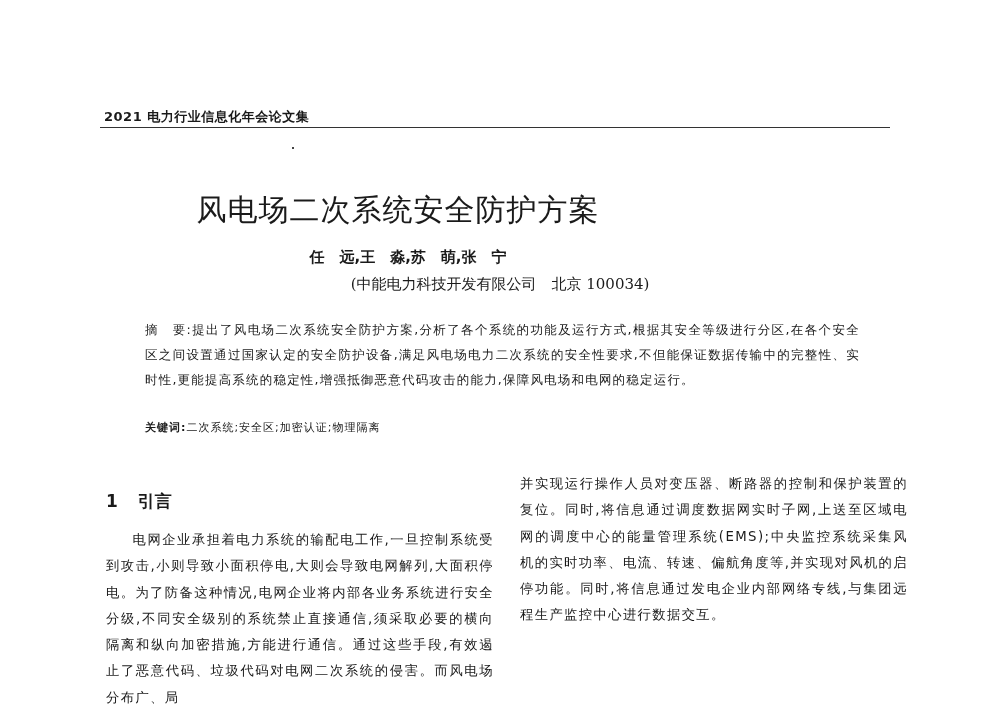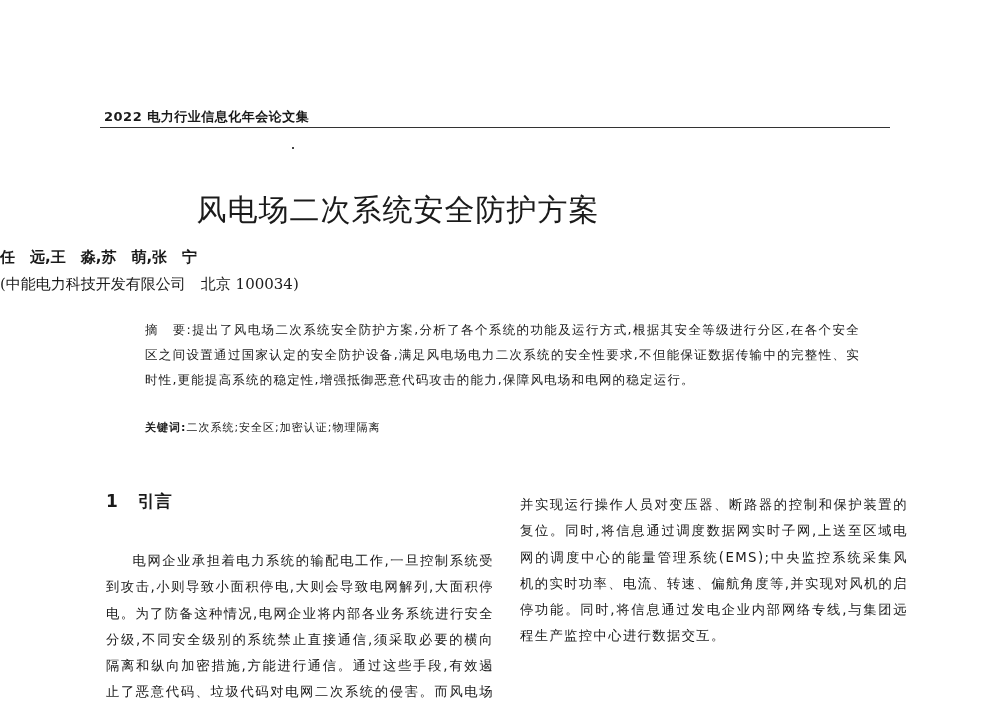--- a/index.html
+++ b/index.html
@@ -15,54 +15,53 @@
   .head-rule {
     position: absolute; left: 100px; top: 127px; width: 790px; height: 1px;
     background: #333;
   }
   .dot { position: absolute; left: 292px; top: 147px; width: 2px; height: 2px; background: #444; }
   .title {
     position: absolute; left: 0; width: 796px; top: 190px; text-align: center;
     font-size: 30px; letter-spacing: 1px; font-family: "DejaVu Sans", sans-serif;
   }
   .authors {
-    position: absolute; left: 0; width: 816px; top: 248px; text-align: left;
+    position: absolute; left: 0; width: 816px; top: 248px; text-align: center;
     font-size: 15px; font-weight: bold; word-spacing: 6px;
   }
   .affil {
-    position: absolute; left: 0; width: 1000px; top: 275px; 
+    position: absolute; left: 0; width: 1000px; top: 275px; text-align: center;
     font-size: 15px; font-family: "DejaVu Serif", serif;
   }
   .abstract {
     position: absolute; left: 145px; top: 317px; width: 715px;
     font-size: 12.5px; line-height: 25px; text-align: justify; letter-spacing: 1.2px;
   }
   .abstract .lbl { font-weight: normal; }
   .keywords {
     position: absolute; left: 145px; top: 420px; font-size: 11px; letter-spacing: 1px;
   }
   .keywords .lbl { font-weight: bold; }
   .section-head {
     position: absolute; left: 106px; top: 490px; font-size: 17px; font-weight: bold;
   }
   .section-head .num { margin-right: 20px; }
   .col {
     position: absolute; font-size: 13.3px; line-height: 26.3px; text-align: justify;
     letter-spacing: 1.4px;
-    margin-top: 21px;
   }
   .col-left { left: 106px; top: 527px; width: 388px; }
   .col-right { left: 520px; top: 471px; width: 388px; }
   .col p { margin: 0; }
   .indent { text-indent: 2em; }
 </style>
 </head>
 <body>
 
-<div class="running-head">2022 电力行业信息化年会论文集</div>
+<div class="running-head">2021 电力行业信息化年会论文集</div>
 <div class="head-rule"></div>
 <div class="dot"></div>
 
 <div class="title">风电场二次系统安全防护方案</div>
 <div class="authors">任　远,王　淼,苏　萌,张　宁</div>
 <div class="affil">(中能电力科技开发有限公司　北京 100034)</div>
 
 <div class="abstract">
   <span class="lbl">摘　要:</span><span>提出了风电场二次系统安全防护方案,分析了各个系统的功能及运行方式,根据其安全等级进行分区,在各个安全区之间设置通过国家认定的安全防护设备,满足风电场电力二次系统的安全性要求,不但能保证数据传输中的完整性、实时性,更能提高系统的稳定性,增强抵御恶意代码攻击的能力,保障风电场和电网的稳定运行。</span>
 </div>

